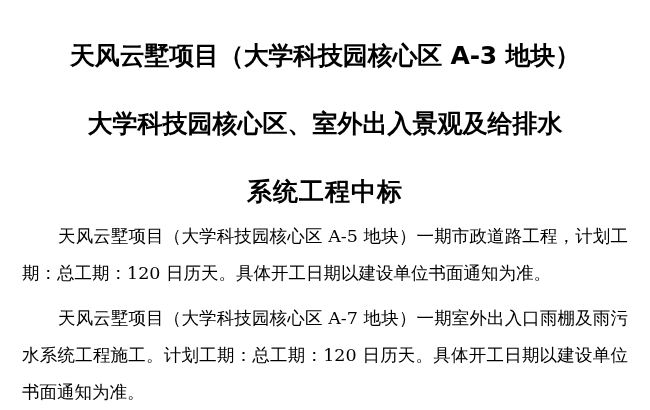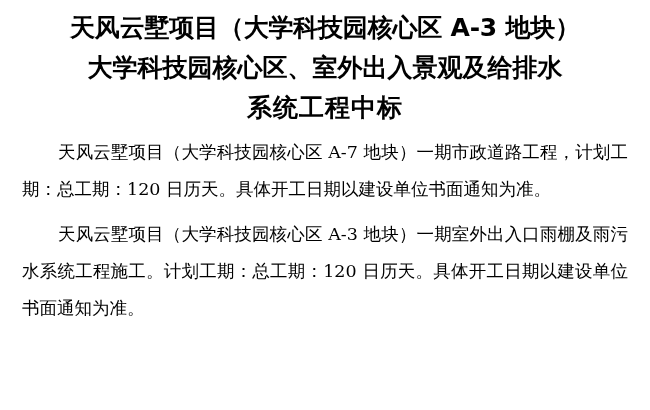--- a/index.html
+++ b/index.html
@@ -28,20 +28,21 @@
     line-height: 40px;
     text-align: center;
     letter-spacing: 0px;
     margin: 0;
     padding: 0 0 6px 0;
     color: #000000;
   }
   .doc-title .tline {
     display: block;
     white-space: nowrap;
+    margin-top: 28px;
   }
   .doc-title .tline.l1 {
     letter-spacing: -0.2px;
   }
   .doc-title .tline.l3 {
     letter-spacing: 1px;
   }
   .body-para {
     font-family: "DejaVu Serif", "Liberation Serif", serif;
     font-size: 17.5px;
@@ -61,16 +62,16 @@
 <body>
 
 <div class="page">
 
   <h1 class="doc-title">
     <span class="tline l1">天风云墅项目（大学科技园核心区 A-3 地块）</span>
     <span class="tline l2">大学科技园核心区、室外出入景观及给排水</span>
     <span class="tline l3">系统工程中标</span>
   </h1>
 
-  <p class="body-para">天风云墅项目（大学科技园核心区 A-7 地块）一期市政道路工程，计划工期：总工期：120 日历天。具体开工日期以建设单位书面通知为准。</p>
-  <p class="body-para">天风云墅项目（大学科技园核心区 A-3 地块）一期室外出入口雨棚及雨污水系统工程施工。计划工期：总工期：120 日历天。具体开工日期以建设单位书面通知为准。</p>
+  <p class="body-para">天风云墅项目（大学科技园核心区 A-5 地块）一期市政道路工程，计划工期：总工期：120 日历天。具体开工日期以建设单位书面通知为准。</p>
+  <p class="body-para">天风云墅项目（大学科技园核心区 A-7 地块）一期室外出入口雨棚及雨污水系统工程施工。计划工期：总工期：120 日历天。具体开工日期以建设单位书面通知为准。</p>
 
 </div>
 
 </body></html>

